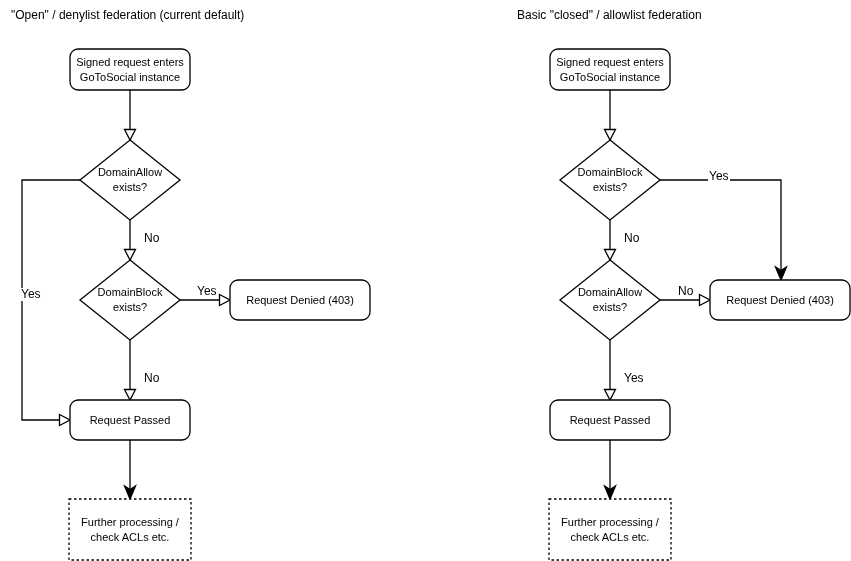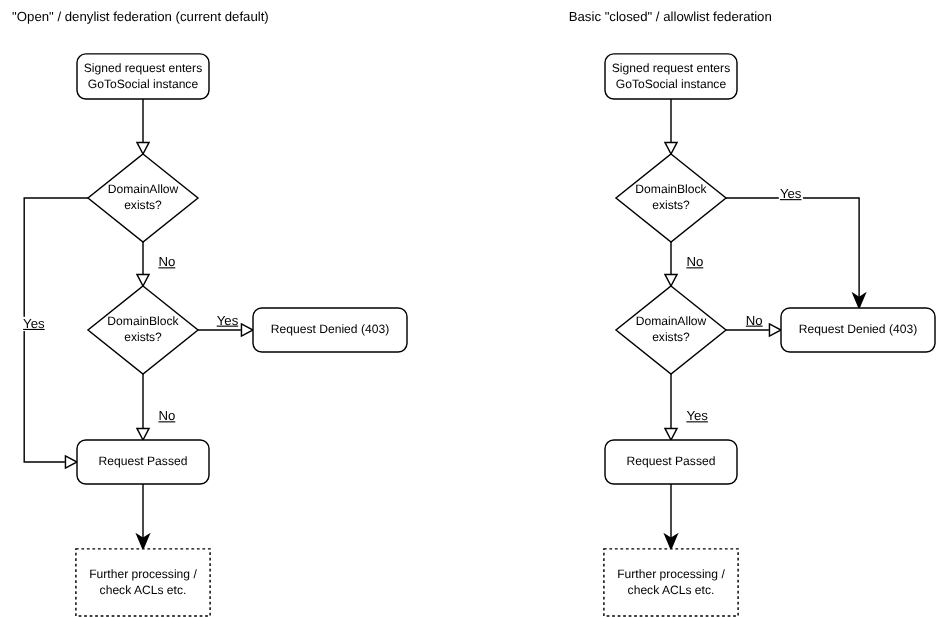--- a/index.html
+++ b/index.html
@@ -4,21 +4,21 @@
 <style>
   html,body{margin:0;padding:0;background:#ffffff;}
   .canvas{position:relative;width:851px;height:561px;background:#ffffff;
           font-family:"Liberation Sans",sans-serif;color:#000000;overflow:hidden;}
   .canvas svg{position:absolute;left:0;top:0;}
   .chart-title{position:absolute;font-size:12px;line-height:15px;white-space:nowrap;}
   .node-label{position:absolute;display:flex;align-items:center;justify-content:center;
               text-align:center;font-size:11px;line-height:15px;white-space:pre-line;
               pointer-events:none;}
   .edge-label{position:absolute;font-size:12px;line-height:13px;background:#ffffff;
-              padding:0 1px;white-space:nowrap;text-decoration:underline;}
+              padding:0 1px;white-space:nowrap;}
 </style>
 </head>
 <body>
 
 <div class="canvas">
 
   <svg width="851" height="561" viewBox="0 0 851 561">
 
     <g stroke="#000000" stroke-width="1.3" fill="none">
 

